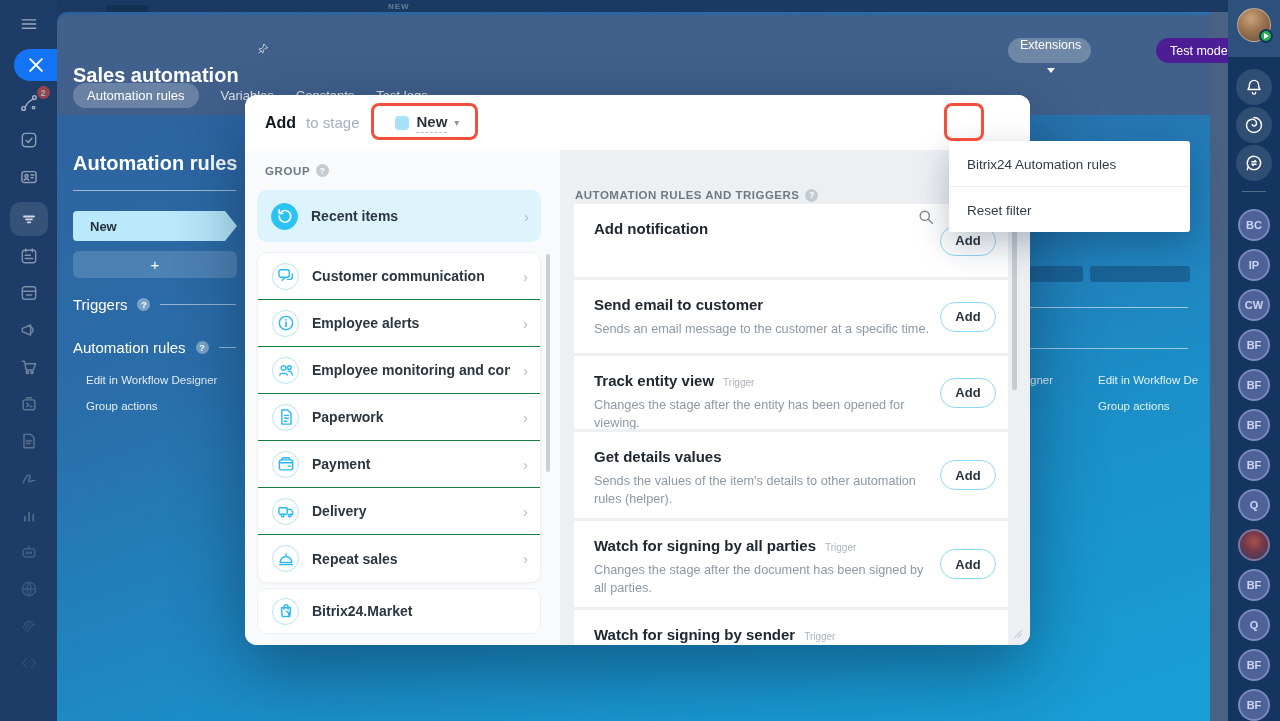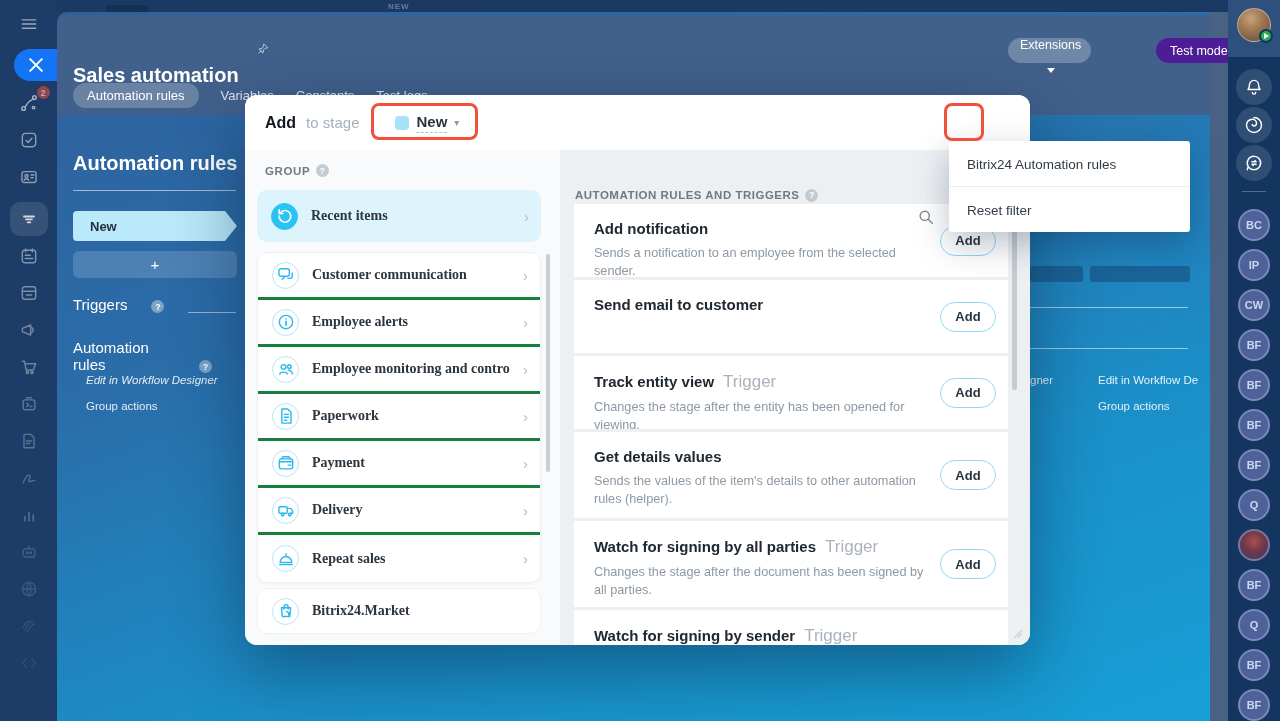--- a/index.html
+++ b/index.html
@@ -36,26 +36,26 @@
 
   
   .bgsec{position:absolute;z-index:2;color:#fff;}
   .bghead{left:73px;top:152px;font-size:20px;font-weight:700;}
   .bgline1{left:73px;top:190px;width:163px;height:1px;background:rgba(255,255,255,.55);}
   .stagearrow{left:73px;top:211px;width:164px;height:30px;background:#b9e9fb;border-radius:4px 0 0 4px;
     clip-path:polygon(0 0,calc(100% - 12px) 0,100% 50%,calc(100% - 12px) 100%,0 100%);
     display:flex;align-items:center;padding-left:17px;font-size:13px;font-weight:700;color:#24303c;}
   .plusbtn{left:73px;top:251px;width:164px;height:27px;background:rgba(255,255,255,.16);border-radius:6px;
     display:flex;align-items:center;justify-content:center;font-size:15px;color:#fff;}
-  .bgrow{display:flex;align-items:flex-end;gap:24px;font-size:15px;}
+  .bgrow{display:flex;align-items:center;gap:10px;font-size:15px;}
   .bgrow .fline{flex:1;height:1px;background:rgba(255,255,255,.5);}
   .trigrow{left:73px;top:296px;width:163px;}
   .autorow{left:73px;top:339px;width:163px;}
   .bglink{font-size:11.5px;color:rgba(255,255,255,.88);}
-  .lnk1{left:86px;top:374px;font-style:italic;} .lnk2{left:86px;top:400px;}
+  .lnk1{left:86px;top:374px;} .lnk2{left:86px;top:400px;}
   .rbar{position:absolute;height:16px;background:rgba(20,60,105,.45);border-radius:3px;z-index:2;}
   .rbar1{left:1030px;top:266px;width:53px;} .rbar2{left:1090px;top:266px;width:100px;}
   .rline{position:absolute;width:158px;height:1px;background:rgba(255,255,255,.55);z-index:2;}
   .rline1{left:1030px;top:307px;} .rline2{left:1030px;top:348px;}
   .rlnk1{left:1030px;top:374px;} .rlnk2{left:1098px;top:374px;} .rlnk3{left:1098px;top:400px;}
 
   .qmark{display:inline-flex;width:13px;height:13px;border-radius:50%;background:#c3cbd2;color:#fff;
     font-size:9px;font-weight:700;align-items:center;justify-content:center;flex:none;}
   .qmark.onblue{background:rgba(255,255,255,.38);}
 
@@ -109,39 +109,39 @@
   
   .gpanel{position:absolute;left:0;top:55px;width:315px;bottom:0;background:#f8fafb;border-radius:0 0 0 12px;}
   .ghead{position:absolute;left:20px;top:14px;display:flex;align-items:center;gap:6px;
     font-size:11.5px;font-weight:700;letter-spacing:.6px;color:#6f7a84;}
   .grecent{position:absolute;left:12px;top:40px;width:284px;height:52px;background:#ddf4fd;border-radius:10px;
     display:flex;align-items:center;padding:0 12px 0 14px;gap:13px;}
   .gcirc{width:27px;height:27px;border-radius:50%;flex:none;display:flex;align-items:center;justify-content:center;
     background:#fff;border:1px solid #b4e4f8;color:#29b9f0;}
   .gcirc svg{width:15px;height:15px;}
   .gcirc.solid{background:#29c3f4;border-color:#29c3f4;color:#fff;}
-  .glabel{flex:1;font-size:14px;font-weight:700;color:#2c3640;white-space:nowrap;overflow:hidden;font-family:Liberation Serif, serif;}
+  .glabel{flex:1;font-size:14px;font-weight:700;color:#2c3640;white-space:nowrap;overflow:hidden;}
   .gchev{font-size:15px;color:#b3bcc5;flex:none;}
   .gcard{position:absolute;left:12px;top:102px;width:284px;background:#fff;border-radius:10px;
     border:1px solid #eef1f3;box-shadow:0 1px 2px rgba(40,60,80,.04);}
-  .grow{height:47px;display:flex;align-items:center;padding:0 12px 0 14px;gap:13px;border-bottom:3px solid #15803d;}
+  .grow{height:47px;display:flex;align-items:center;padding:0 12px 0 14px;gap:13px;border-bottom:1px solid #15803d;}
   .grow:last-child{border-bottom:none;}
   .gmarket{position:absolute;left:12px;top:438px;width:284px;height:46px;background:#fff;border-radius:10px;
     border:1px solid #eef1f3;display:flex;align-items:center;padding:0 12px 0 14px;gap:13px;}
   .gscroll{position:absolute;left:301px;top:104px;width:4px;height:218px;border-radius:2px;background:#c9cfd5;}
 
   
   .rpanel{position:absolute;left:315px;top:55px;right:0;bottom:0;background:#edf0f3;border-radius:0 0 12px 0;}
   .rhead{position:absolute;left:15px;top:0;height:42px;display:flex;align-items:center;gap:6px;
     font-size:11.5px;font-weight:700;letter-spacing:.5px;color:#6f7a84;margin-top:24px;}
   .rlist{position:absolute;left:14px;right:22px;top:42px;bottom:0;overflow:hidden;border-radius:10px 10px 0 0;padding-top:12px;}
   .rcard{position:relative;background:#fff;height:73px;margin-bottom:3px;padding:16px 74px 12px 20px;overflow:hidden;}
   .rcard.tall{height:86px;}
   .rtitle{font-size:15px;font-weight:700;color:#202832;white-space:nowrap;}
-  .rtag{font-size:17px;font-weight:400;color:#aab3bc;margin-left:9px;}
+  .rtag{font-size:10px;font-weight:400;color:#aab3bc;margin-left:9px;}
   .rdesc{font-size:12.7px;color:#8d99a4;line-height:1.42;margin-top:6px;max-width:362px;}
   .addbtn{position:absolute;right:12px;top:50%;transform:translateY(-50%);width:56px;height:30px;border-radius:15px;
     border:1.5px solid #8ed9f8;background:#fff;font-size:13px;font-weight:700;color:#2b3540;
     display:flex;align-items:center;justify-content:center;}
   .rscroll{position:absolute;right:13px;top:50px;width:5px;height:190px;border-radius:3px;background:#c5cbd1;}
   .grip{position:absolute;right:7px;bottom:6px;width:10px;height:10px;color:#c2c9cf;}
   .grip svg{width:10px;height:10px;}
 
   
   .dropdown{position:absolute;left:949px;top:141px;width:241px;background:#fff;border-radius:3px;z-index:20;
@@ -597,27 +597,27 @@
       <div class="rhead">
         <span>AUTOMATION RULES AND TRIGGERS</span>
         <span class="qmark">?</span>
       </div>
       <div class="rlist">
 
       <div class="rcard">
             <div>
               <span class="rtitle">Add notification</span>
             </div>
-            <div class="rdesc">Sends a notification to an employee from the selected sender.</div>
             <div class="addbtn">Add</div>
           </div>
           <div class="rcard">
             <div>
               <span class="rtitle">Send email to customer</span>
             </div>
+            <div class="rdesc">Sends an email message to the customer at a specific time.</div>
             <div class="addbtn">Add</div>
           </div>
           <div class="rcard">
             <div>
               <span class="rtitle">Track entity view</span><span class="rtag">Trigger</span>
             </div>
             <div class="rdesc">Changes the stage after the entity has been opened for viewing.</div>
             <div class="addbtn">Add</div>
           </div>
           <div class="rcard tall">

